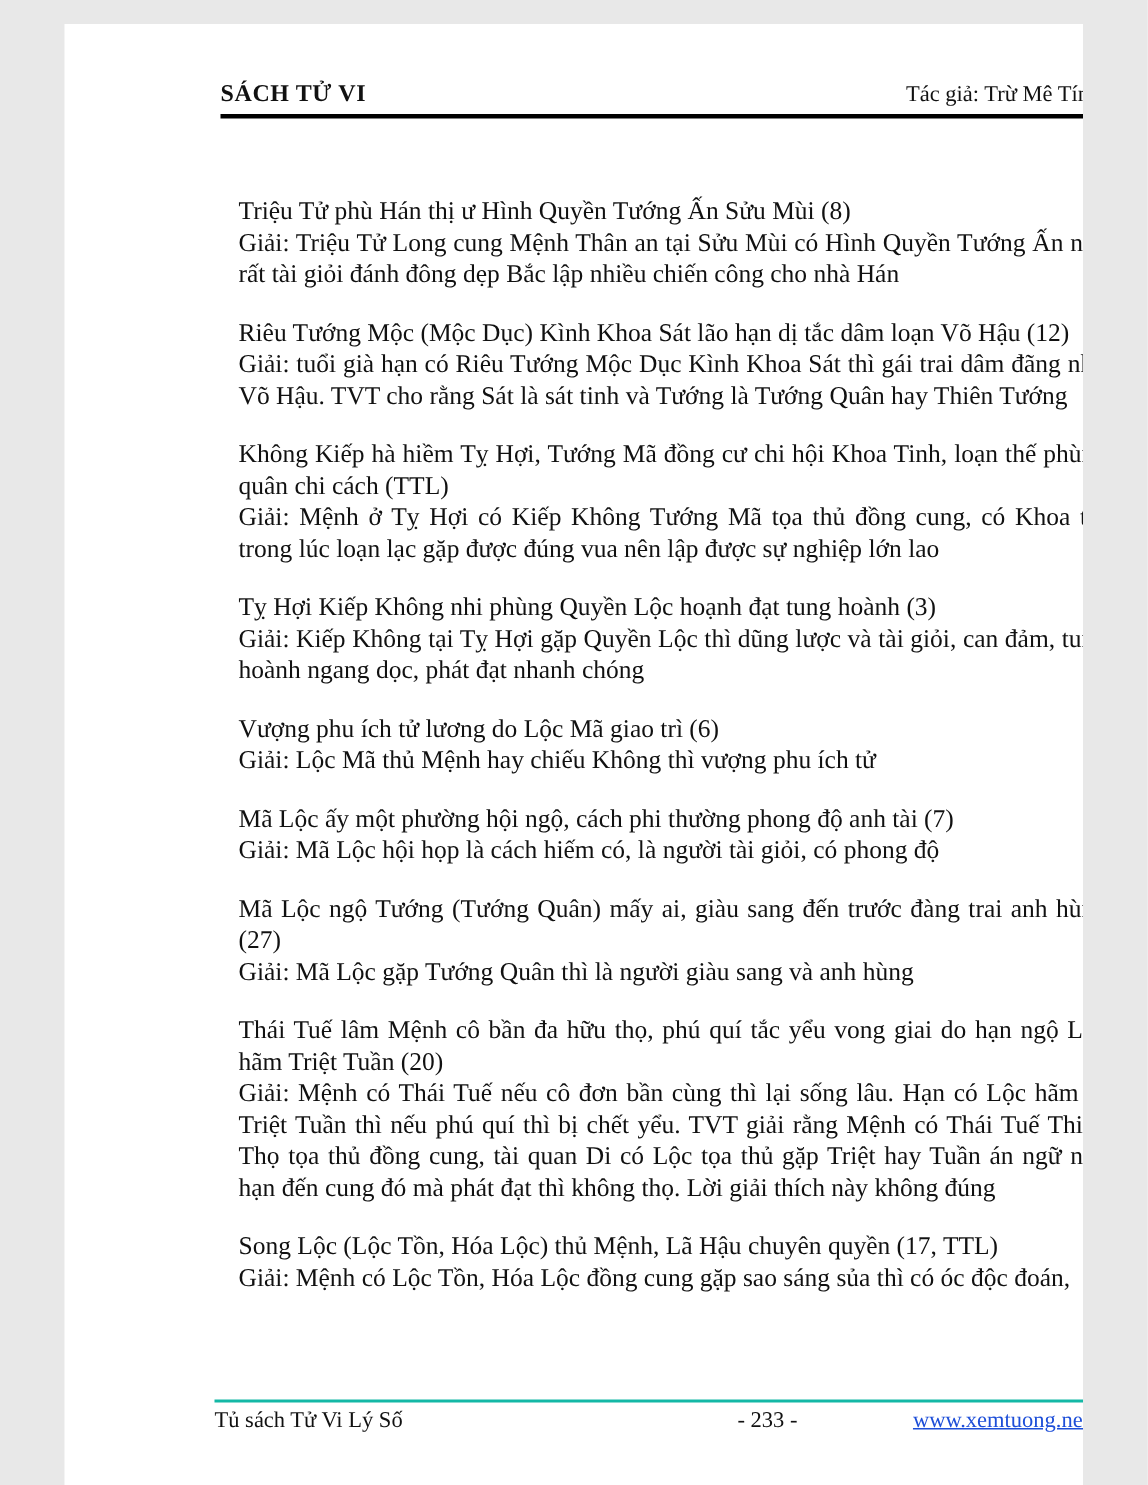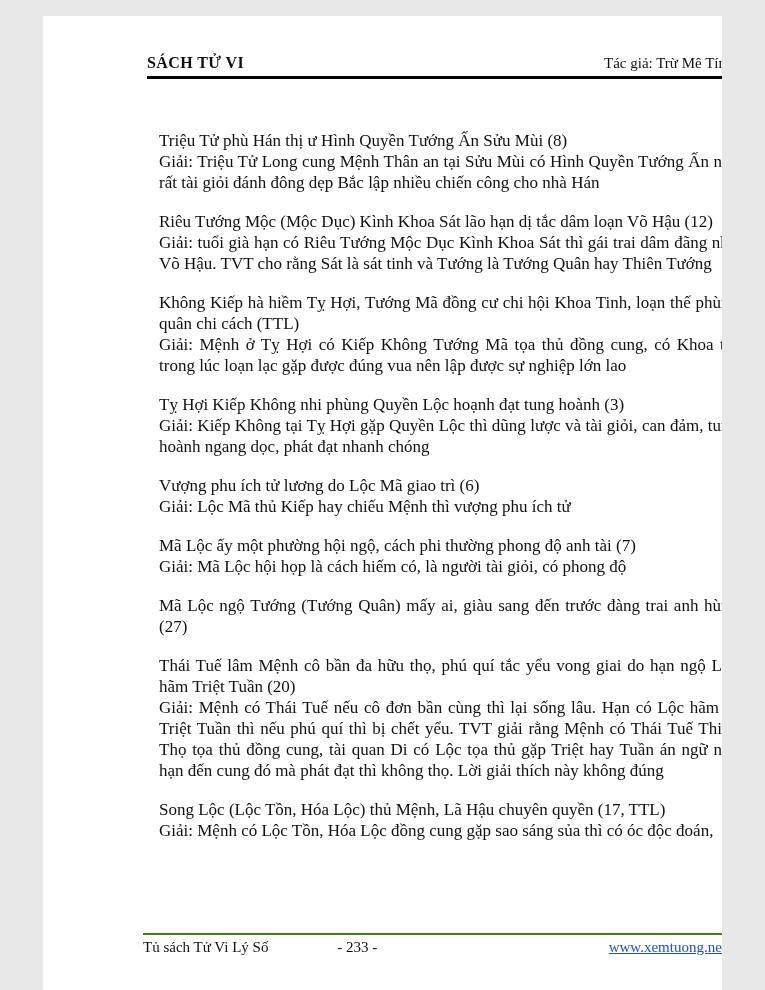--- a/index.html
+++ b/index.html
@@ -42,28 +42,28 @@
       text-align: justify;
       text-justify: inter-word;
     }
     .block { margin: 0 0 18px 0; }
     .block div { margin: 0; padding: 0; }
     .footer {
       position: absolute;
       left: 100px;
       width: 583px;
       top: 917px;
-      border-top: 2px solid #4d7c0f;
+      border-top: 2px solid #14b8a6;
       padding-top: 4px;
       display: flex;
       align-items: baseline;
       font-size: 15px;
     }
     .footer-series { flex: 1; text-align: left; }
-    .footer-page { flex: 1; text-align: left; }
+    .footer-page { flex: 1; text-align: right; }
     .footer-site { flex: 1; text-align: right; }
     a.site-link {
       color: #1d4ed8;
       text-decoration: underline;
       cursor: pointer;
     }
   </style>
 </head>
 <body>
 
@@ -91,30 +91,31 @@
       <div>Giải: Mệnh ở Tỵ Hợi có Kiếp Không Tướng Mã tọa thủ đồng cung, có Khoa thì trong lúc loạn lạc gặp được đúng vua nên lập được sự nghiệp lớn lao</div>
     </div>
 
     <div class="block">
       <div>Tỵ Hợi Kiếp Không nhi phùng Quyền Lộc hoạnh đạt tung hoành (3)</div>
       <div>Giải: Kiếp Không tại Tỵ Hợi gặp Quyền Lộc thì dũng lược và tài giỏi, can đảm, tung hoành ngang dọc, phát đạt nhanh chóng</div>
     </div>
 
     <div class="block">
       <div>Vượng phu ích tử lương do Lộc Mã giao trì (6)</div>
-      <div>Giải: Lộc Mã thủ Kiếp hay chiếu Mệnh thì vượng phu ích tử</div>
+      <div>Giải: Lộc Mã thủ Mệnh hay chiếu Không thì vượng phu ích tử</div>
     </div>
 
     <div class="block">
       <div>Mã Lộc ấy một phường hội ngộ, cách phi thường phong độ anh tài (7)</div>
       <div>Giải: Mã Lộc hội họp là cách hiếm có, là người tài giỏi, có phong độ</div>
     </div>
 
     <div class="block">
       <div>Mã Lộc ngộ Tướng (Tướng Quân) mấy ai, giàu sang đến trước đàng trai anh hùng (27)</div>
+      <div>Giải: Mã Lộc gặp Tướng Quân thì là người giàu sang và anh hùng</div>
     </div>
 
     <div class="block">
       <div>Thái Tuế lâm Mệnh cô bần đa hữu thọ, phú quí tắc yểu vong giai do hạn ngộ Lộc hãm Triệt Tuần (20)</div>
       <div>Giải: Mệnh có Thái Tuế nếu cô đơn bần cùng thì lại sống lâu. Hạn có Lộc hãm bị Triệt Tuần thì nếu phú quí thì bị chết yểu. TVT giải rằng Mệnh có Thái Tuế Thiên Thọ tọa thủ đồng cung, tài quan Di có Lộc tọa thủ gặp Triệt hay Tuần án ngữ nếu hạn đến cung đó mà phát đạt thì không thọ. Lời giải thích này không đúng</div>
     </div>
 
     <div class="block">
       <div>Song Lộc (Lộc Tồn, Hóa Lộc) thủ Mệnh, Lã Hậu chuyên quyền (17, TTL)</div>
       <div>Giải: Mệnh có Lộc Tồn, Hóa Lộc đồng cung gặp sao sáng sủa thì có óc độc đoán,</div>

